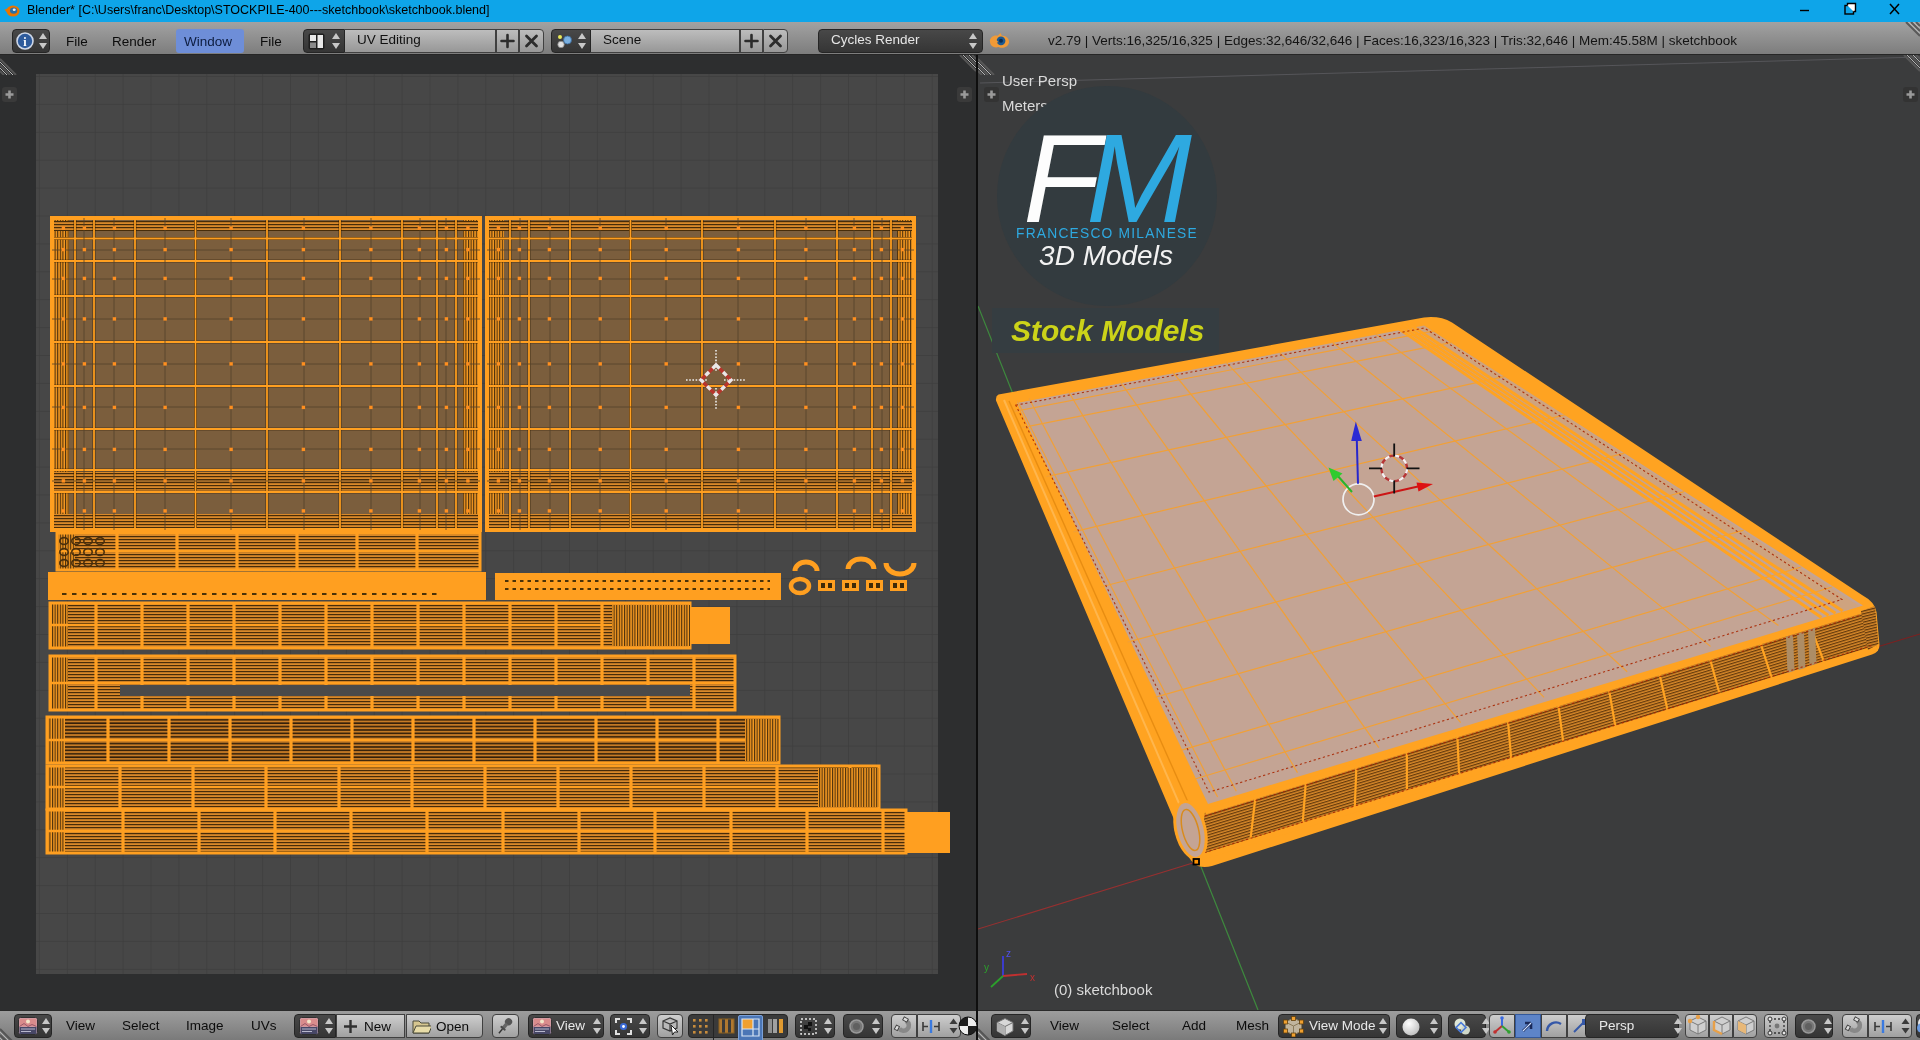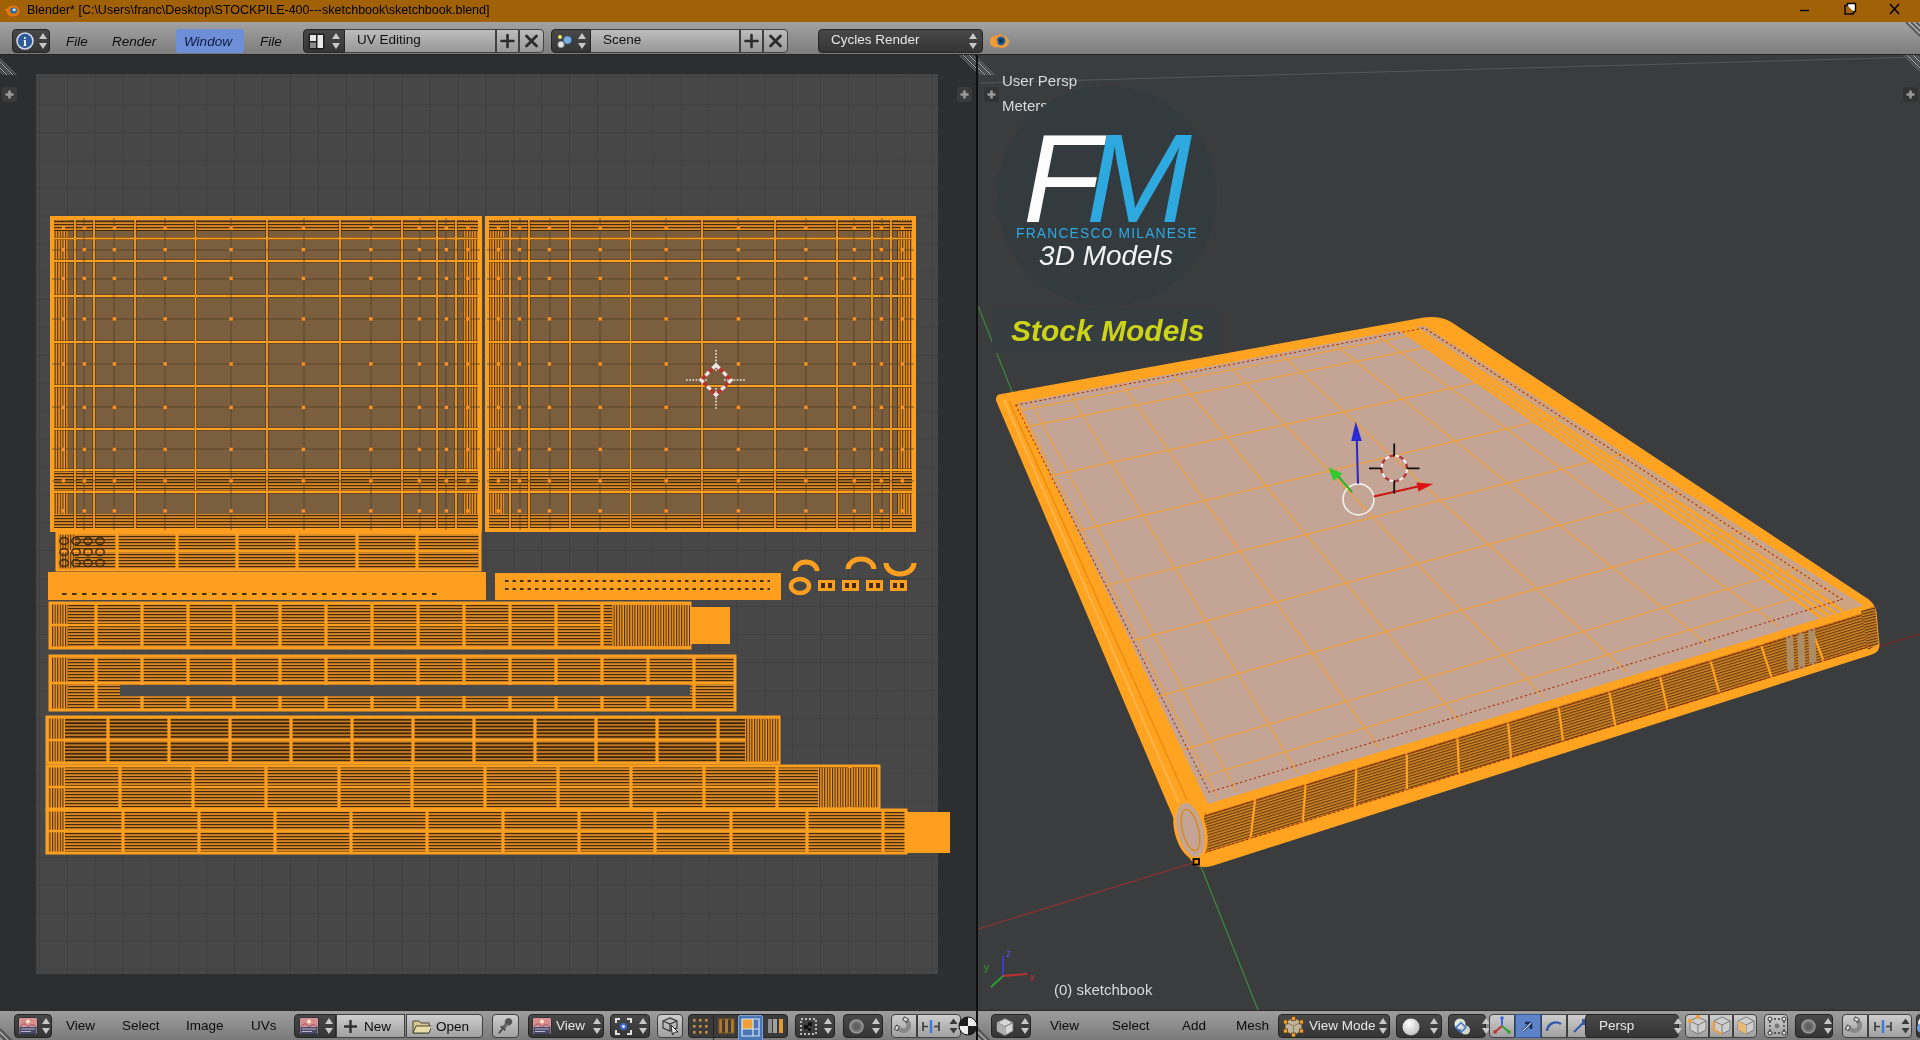--- a/index.html
+++ b/index.html
@@ -1,19 +1,19 @@
 <!DOCTYPE html>
 <html><head><meta charset="utf-8">
 <style>
 *{margin:0;padding:0;box-sizing:border-box;}
 html,body{width:1920px;height:1040px;overflow:hidden;background:#3b3c3d;font-family:"Liberation Sans",sans-serif;}
 .abs{position:absolute;}
-#titlebar{left:0;top:0;width:1920px;height:28px;background:#a16207;color:#000;}
+#titlebar{left:0;top:0;width:1920px;height:28px;background:#0ea5e9;color:#000;}
 #topheader{left:0;top:22px;width:1920px;height:33px;background:linear-gradient(#a2a2a2,#7d7d7d);border-bottom:1px solid #262626;}
-.menu{font-size:13.5px;color:#0c0c0c;line-height:39px;font-style:italic;}
+.menu{font-size:13.5px;color:#0c0c0c;line-height:39px;}
 .btn-dark{background:linear-gradient(#484848,#353535);border:1px solid #252525;border-radius:4px;}
 .btn-light{background:linear-gradient(#cecece,#a0a0a0);border:1px solid #404040;border-radius:4px;text-decoration:underline;}
 .fld{background:linear-gradient(#bdbdbd,#979797);border:1px solid #404040;}
 #uvarea{left:0;top:55px;width:976px;height:955px;background:#2d2e2f;}
 #split{left:976px;top:55px;width:2px;height:985px;background:#0e0e0e;}
 #v3d{left:978px;top:55px;width:942px;height:955px;background:#3b3c3d;}
 #uvheader{left:0;top:1010px;width:976px;height:30px;background:linear-gradient(#9d9d9d,#7a7a7a);border-top:1px solid #2a2a2a;}
 #v3dheader{left:978px;top:1010px;width:942px;height:30px;background:linear-gradient(#9d9d9d,#7a7a7a);border-top:1px solid #2a2a2a;}
 .hbtxt{font-size:13.5px;color:#0c0c0c;line-height:29px;}
 .wtxt{color:#e8e8e8;}
@@ -99,20 +99,21 @@
           <path d="M2 9 L6 3 L10 9 Z" fill="#c8c8c8"></path>
           <path d="M2 13 L6 19 L10 13 Z" fill="#c8c8c8"></path>
         </svg></div>
 </div>
 <svg class="abs" style="left:988px;top:9px" width="24" height="22" viewBox="0 0 24 22">
  <path d="M2 11 C1.5 6.5 5.5 4 9.5 4.7 L12.5 2 L13.8 4.7 C18 4.2 21.5 7.5 21 11.5 C20.2 16 14.5 18.2 10.5 16 C6.5 17.4 2.5 15.3 2 11 Z" fill="#f09a37"></path>
  <circle cx="13" cy="9.8" r="4.4" fill="#1d5a91"></circle>
  <circle cx="13" cy="9.8" r="2" fill="#0b2d52"></circle>
  <path d="M1.5 9 L7 8 L10.5 11 L5.5 13 Z" fill="#f09a37"></path>
 </svg>
+<div class="abs" style="left:1048px;top:0;font-size:13.5px;color:#141414;line-height:38px;">v2.79 | Verts:16,325/16,325 | Edges:32,646/32,646 | Faces:16,323/16,323 | Tris:32,646 | Mem:45.58M | sketchbook</div>
 <svg class="abs" style="left:1902px;top:0" width="18" height="33" viewBox="0 0 18 33">
       <path d="M4 0 L18 14 M9 0 L18 9 M14 0 L18 4" stroke="#5a5a5a" stroke-width="2"></path>
       <path d="M6.5 0 L18 11.5 M11.5 0 L18 6.5" stroke="#bdbdbd" stroke-width="1"></path>
     </svg>
 </div>
 <div id="uvarea" class="abs">
     <svg class="abs" style="left:0;top:0" width="976" height="955" viewBox="0 0 976 955">
       <defs>
 <pattern id="grid" width="27.9" height="27.9" patternUnits="userSpaceOnUse" x="11" y="21">
  <rect width="27.9" height="27.9" fill="#474747"></rect>

